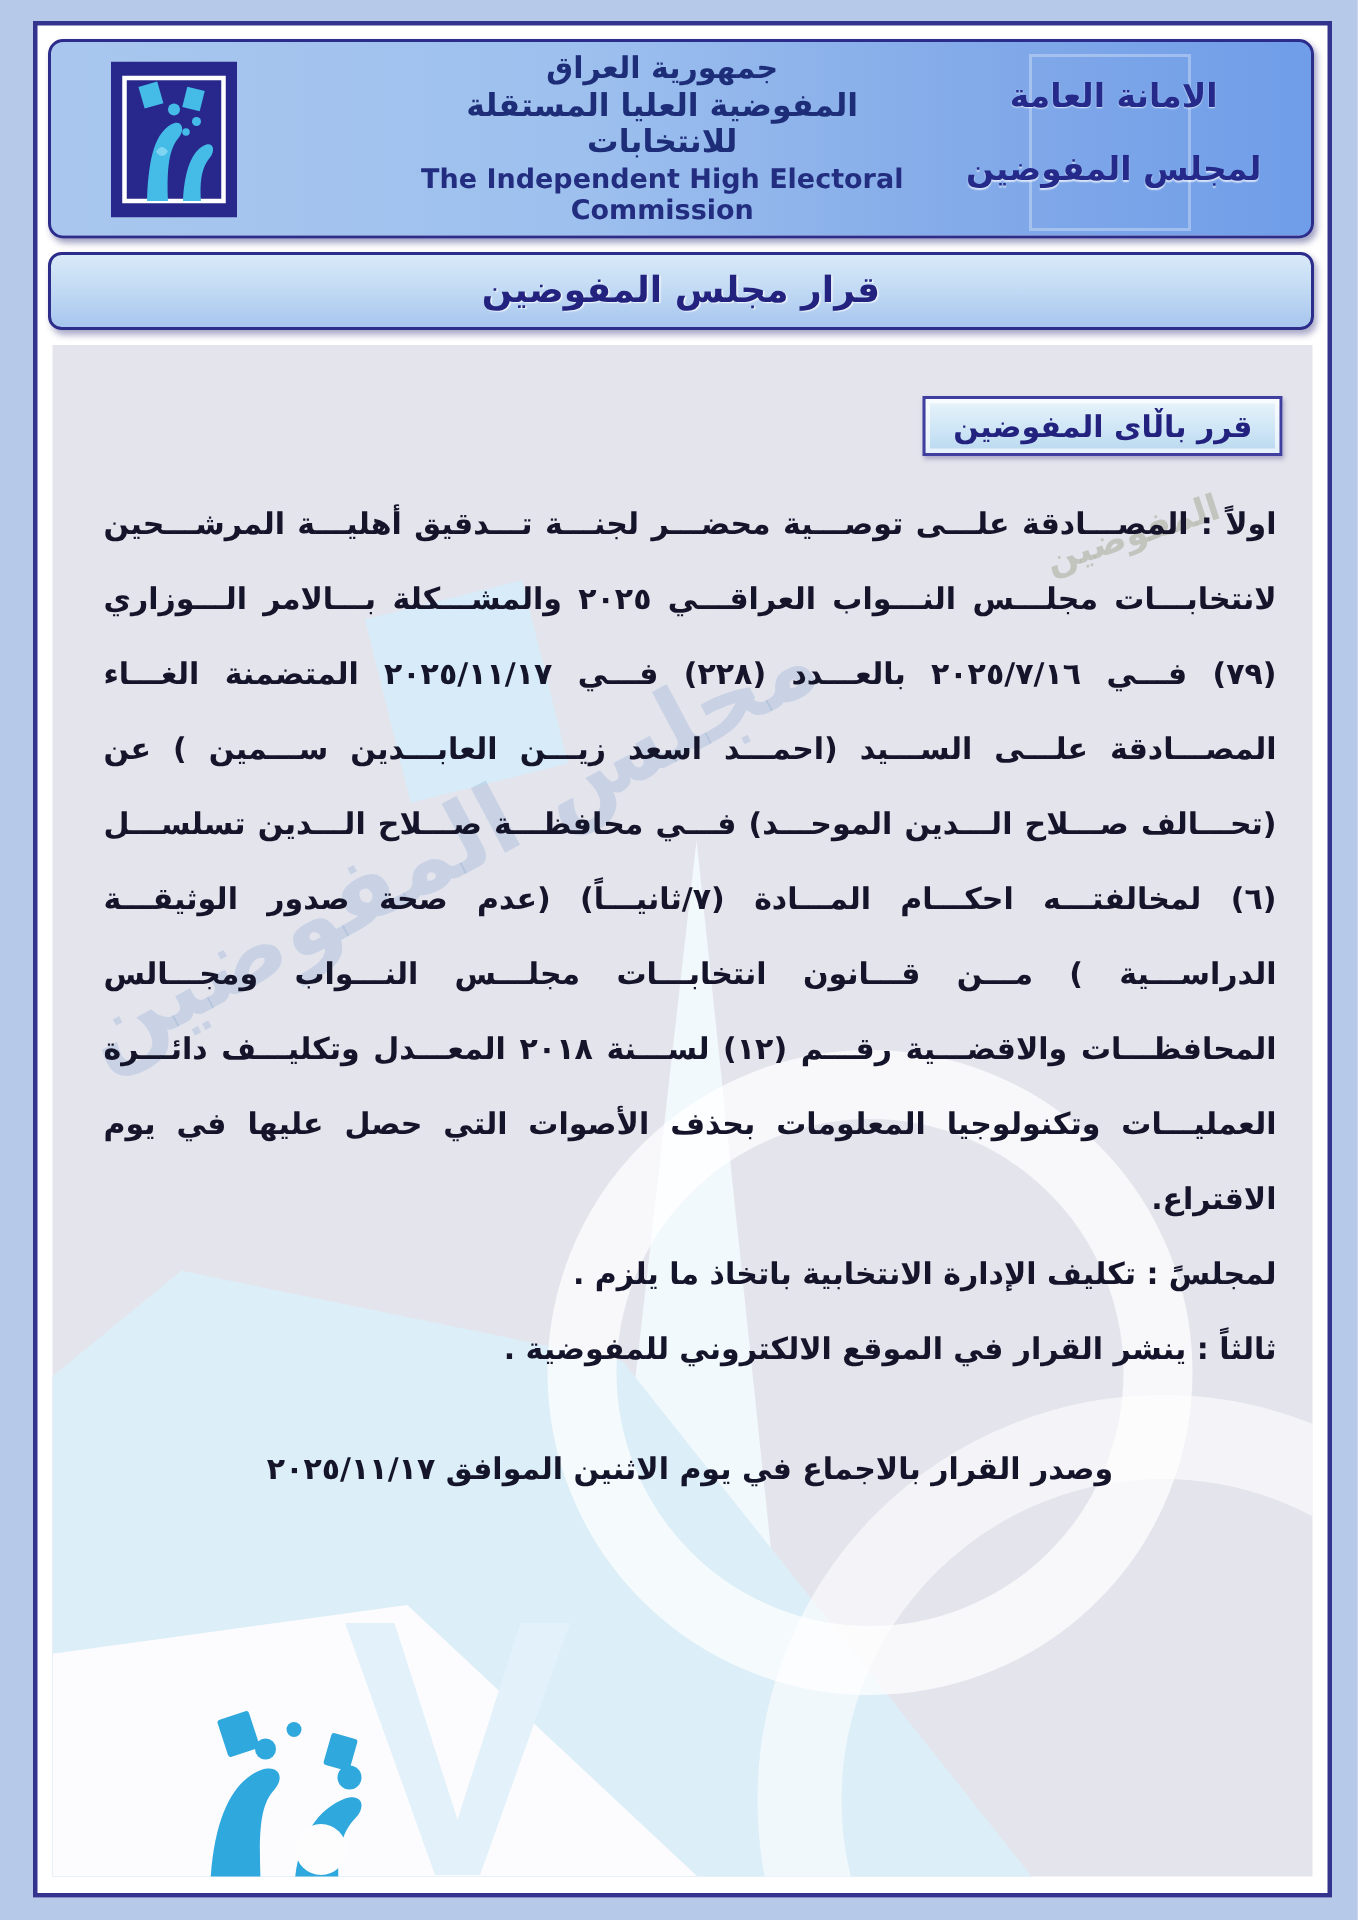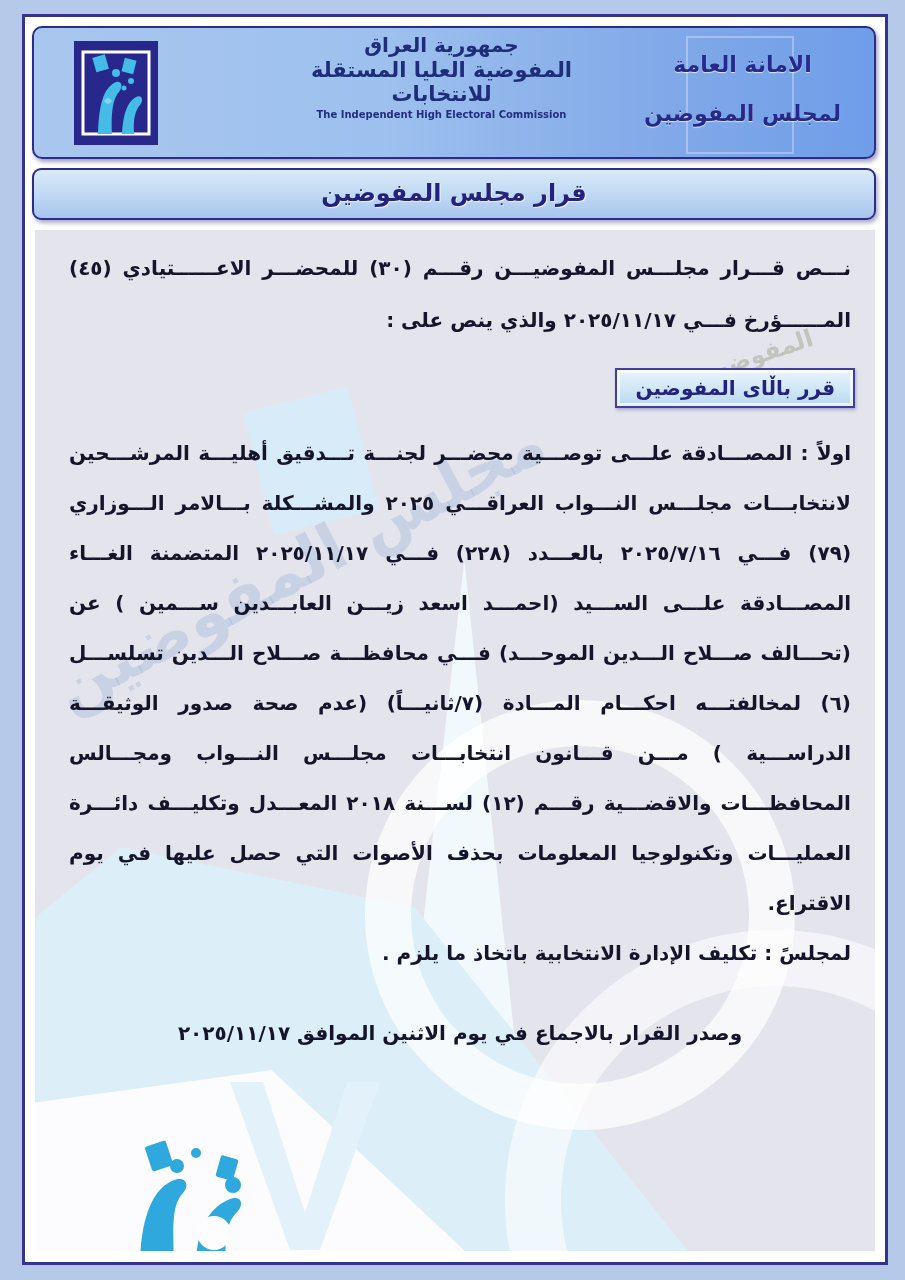--- a/index.html
+++ b/index.html
@@ -21,21 +21,21 @@
     padding-left:32px;
   }
   .hdr-logo{position:absolute;left:40px;top:13px;}
   .hdr-center{
     position:absolute;left:225px;width:365px;top:5px;text-align:center;
     color:#1e2d78;font-weight:bold;direction:rtl;
   }
   .hdr-c1{font-size:20px;}
   .hdr-c2{font-size:21px;margin-top:1px;}
   .hdr-c3{font-size:13.5px;margin-top:7px;}
-  .hdr-c4{font-size:10px;margin-top:3px;color:#232d80;direction:ltr;}
+  .hdr-c4{font-size:18px;margin-top:3px;color:#232d80;direction:ltr;}
   .hdr-right{
     position:absolute;right:24px;top:24px;width:215px;text-align:center;
     color:#24298a;font-weight:bold;font-size:22px;direction:rtl;
     text-shadow:0 1px 1px rgba(255,255,255,.7);
   }
   .hdr-right .l2{margin-top:24px;}
   .hdr-wm{position:absolute;right:80px;top:8px;width:104px;height:114px;
     border:2px solid rgba(255,255,255,.30);}
   
   .title-band{
@@ -151,26 +151,26 @@
           <circle cx="47" cy="31" r="7"></circle>
           <path d="M66,125 C68,92 80,72 100,64 C112,60 114,70 107,77 C98,86 94,100 96,125 Z"></path>
           <circle cx="103" cy="50" r="8"></circle>
           <circle cx="66" cy="18" r="5"></circle>
         </g>
         <circle cx="84" cy="98" r="17" fill="#fdfdfe"></circle>
       </svg>
     </span>
 
     <div class="doc-text">
-      <p class="para">نـــص قـــرار مجلـــس المفوضيـــن رقـــم (٣٠) للمحضـــر الاعــــــتيادي (٤٥) المــــــؤرخ فـــي ٢٠٢٥/١١/١٧ والذي ينص على :</p>
 
       <div class="decision-row">
         <span class="decision-box">قرر باڵای المفوضين</span>
       </div>
 
       <p class="para item1">اولاً : المصـــادقة علـــى توصـــية محضـــر لجنـــة تـــدقيق أهليـــة المرشـــحين لانتخابـــات مجلـــس النـــواب العراقـــي ٢٠٢٥ والمشـــكلة بـــالامر الـــوزاري (٧٩) فـــي ٢٠٢٥/٧/١٦ بالعـــدد (٢٢٨) فـــي ٢٠٢٥/١١/١٧ المتضمنة الغـــاء المصـــادقة علـــى الســـيد (احمـــد اسعد زيـــن العابـــدين ســـمين ) عن (تحـــالف صـــلاح الـــدين الموحـــد)  فـــي محافظـــة صـــلاح الـــدين تسلســـل (٦) لمخالفتـــه احكـــام المـــادة (٧/ثانيـــاً)  (عدم صحة صدور الوثيقـــة الدراســـية ) مـــن قـــانون انتخابـــات مجلـــس النـــواب ومجـــالس المحافظـــات والاقضـــية رقـــم (١٢) لســـنة ٢٠١٨ المعـــدل وتكليـــف دائـــرة العمليـــات وتكنولوجيا المعلومات بحذف الأصوات التي حصل عليها في يوم الاقتراع.</p>
       <p class="para item-line">لمجلسً :  تكليف الإدارة الانتخابية باتخاذ ما يلزم .</p>
+      <p class="para item-line">ثالثاً : ينشر القرار في الموقع الالكتروني للمفوضية .</p>
 
       <p class="para closing">وصدر القرار بالاجماع في يوم الاثنين الموافق   ٢٠٢٥/١١/١٧</p>
     </div>
   </div>
 
 </div>
 
 </body></html>

